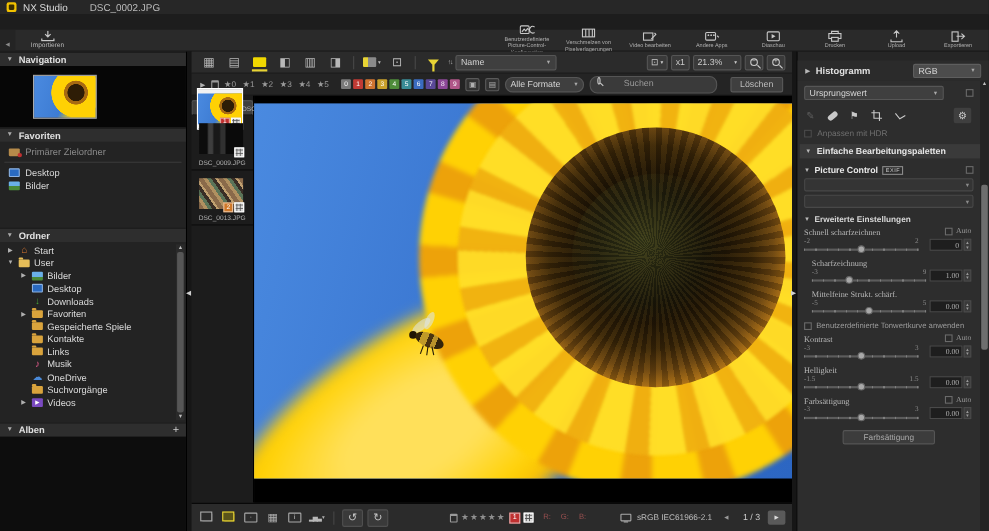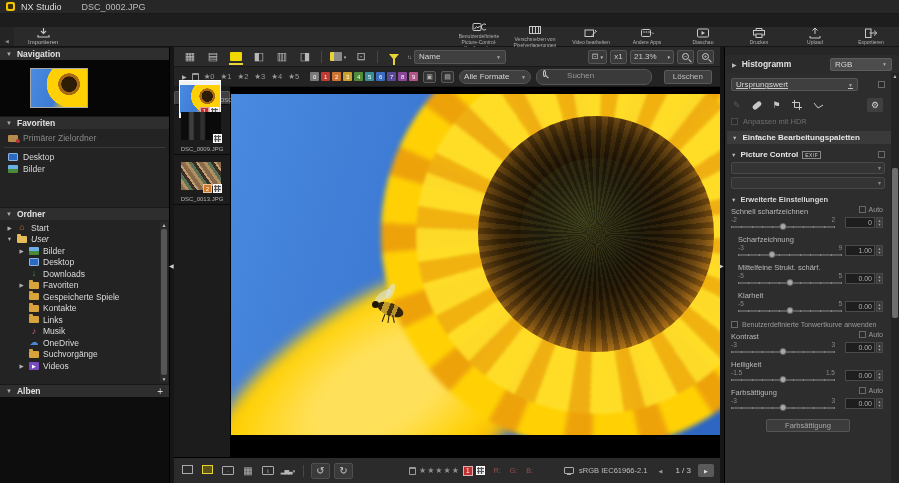--- a/index.html
+++ b/index.html
@@ -161,21 +161,21 @@
   .rightpanel{width:175px;background:#262626;border-left:1px solid #000;display:flex;flex-direction:column;flex:none;}
   .rp-top{height:8px;flex:none;}
   .rp-hist{height:18px;background:#2b2b2b;display:flex;align-items:center;gap:5px;padding:0 7px;flex:none;}
   .rp-hist .tri{font-size:6px;color:#b8b8b8;}
   .rp-hist b{font-size:8.5px;color:#e0e0e0;font-weight:bold;}
   .rgb-sel{margin-left:auto;width:62px;height:13px;background:#4c4c4c;border:1px solid #5e5e5e;}
   .rp-tabs{height:20px;background:#1f1f1f;display:flex;align-items:flex-end;padding:0 2px;gap:2px;flex:none;}
   .tab{flex:1;height:16px;display:flex;align-items:center;justify-content:center;font-size:8px;color:#a8a8a8;background:#2c2c2c;border-radius:3px 3px 0 0;}
   .tab.active{background:#474747;color:#fff;}
   .rp-body{flex:1;background:#2d2d2d;position:relative;overflow:hidden;padding:5px 14px 0 6px;min-height:0;}
-  .preset-row{display:flex;align-items:center;gap:20px;text-decoration:underline;}
+  .preset-row{display:flex;align-items:center;gap:20px;}
   .preset-row .sel{flex:1;height:13px;font-size:8px;}
   .cb{width:7px;height:7px;border:1px solid #6a6a6a;background:#2a2a2a;flex:none;}
   .tools-row{display:flex;align-items:center;gap:11px;margin:7px 2px 5px;}
   .tool{color:#c8c8c8;font-size:9px;display:inline-flex;}
   .tool.dim{color:#5c5c5c;}
   .pill{width:10px;height:5px;background:#c8c8c8;border-radius:3px;transform:rotate(-40deg);}
   .gearbtn{margin-left:auto;width:16px;height:14px;background:#3f3f3f;border-radius:2px;display:flex;align-items:center;justify-content:center;color:#d0d0d0;font-size:9px;}
   .hdr-row{display:flex;align-items:center;gap:5px;margin:2px 0 5px;}
   .hdr-row span.t{font-size:7.5px;color:#6e6e6e;}
   .sechead{height:13px;background:#3a3a3a;display:flex;align-items:center;gap:5px;padding:0 5px;margin:0 -9px 0 -4px;}
@@ -185,21 +185,21 @@
   .card-h .tri{font-size:5.5px;color:#b8b8b8;}
   .card-h b{font-size:8px;color:#e8e8e8;}
   .exif{height:8px;padding:0 2px;border:1px solid #8a8a8a;font-size:5px;color:#cfcfcf;display:flex;align-items:center;letter-spacing:.5px;}
   .card-h .cb{margin-left:auto;}
   .dsel{height:12px;background:#343434;border:1px solid #484848;border-radius:2px;margin:3px 0;position:relative;}
   .dsel::after{content:"▾";position:absolute;right:3px;top:1px;font-size:6px;color:#8a8a8a;}
   .advhead{display:flex;align-items:center;gap:4px;margin:6px 0 2px;}
   .advhead .tri{font-size:5.5px;color:#b8b8b8;}
   .advhead b{font-size:7.5px;color:#d8d8d8;font-weight:bold;}
 
-  .sl{position:relative;padding:1px 46px 3px 0;}
+  .sl{position:relative;padding:1px 46px 3px 0;font-family:Liberation Serif, serif;}
   .sl.ind{padding-left:7px;}
   .sl-l{font-size:7.5px;color:#b8b8b8;height:9px;}
   .sl-mm{width:104px;display:flex;justify-content:space-between;font-size:6.5px;color:#8a8a8a;height:7px;}
   .trackwrap{width:104px;height:8px;position:relative;}
   .track{position:absolute;left:0;right:0;top:3px;height:2px;background:#5c5c5c;
          background-image:repeating-linear-gradient(90deg,#808080 0 1px,transparent 1px 10.3px);}
   .knob{position:absolute;top:0;width:7px;height:7px;border-radius:50%;background:#a8a8a8;border:1px solid #666;transform:translateX(-50%);}
   .sl-auto{position:absolute;right:2px;top:0;display:flex;align-items:center;gap:3px;font-size:7px;color:#9a9a9a;}
   .sl-val{position:absolute;right:10px;top:11px;width:30px;height:11px;background:#1e1e1e;border:1px solid #4a4a4a;color:#b0b0b0;font-size:7px;display:flex;align-items:center;justify-content:flex-end;padding-right:2px;}
   .sl-spin{position:absolute;right:2px;top:11px;width:7px;height:11px;background:#3a3a3a;border:1px solid #4a4a4a;display:flex;flex-direction:column;align-items:center;justify-content:center;font-size:4px;line-height:4px;color:#999;}
@@ -332,21 +332,21 @@
         <div class="tree-scroll">
           <span class="a">▲</span>
           <span class="th"></span>
           <span class="a">▼</span>
         </div>
       <div class="trow" style="padding-left: 4px;">
             <span class="arr">▶</span>
             <span class="tic g-ic i-home">⌂</span>
             <span class="lbl">Start</span>
           </div>
-          <div class="trow" style="padding-left: 4px; font-style: italic;">
+          <div class="trow" style="padding-left: 4px;">
             <span class="arr">▼</span>
             <span class="tic shape i-folder-open"></span>
             <span class="lbl">User</span>
           </div>
           <div class="trow" style="padding-left: 16px;">
             <span class="arr">▶</span>
             <span class="tic shape i-pic"></span>
             <span class="lbl">Bilder</span>
           </div>
           <div class="trow" style="padding-left: 16px;">
@@ -688,36 +688,20 @@
               <div class="trackwrap">
                 <div class="track"></div>
                 <div class="knob" style="left: 50%;"></div>
               </div>
               <div class="sl-val">0.00</div>
               <div class="sl-spin">
                 <span>▲</span>
                 <span>▼</span>
               </div>
             </div>
-            <div class="sl ind">
-              <div class="sl-l">Klarheit</div>
-              <div class="sl-mm">
-                <span>-5</span>
-                <span>5</span>
-              </div>
-              <div class="trackwrap">
-                <div class="track"></div>
-                <div class="knob" style="left: 50%;"></div>
-              </div>
-              <div class="sl-val">0.00</div>
-              <div class="sl-spin">
-                <span>▲</span>
-                <span>▼</span>
-              </div>
-            </div>
           </div>
         <div class="curve-row">
           <span class="cb"></span>
           <span>Benutzerdefinierte Tonwertkurve anwenden</span>
         </div>
         <div id="sl-group2">
             <div class="sl">
               <div class="sl-l">Kontrast</div>
               <span class="sl-auto">
                 <span class="cb"></span>

